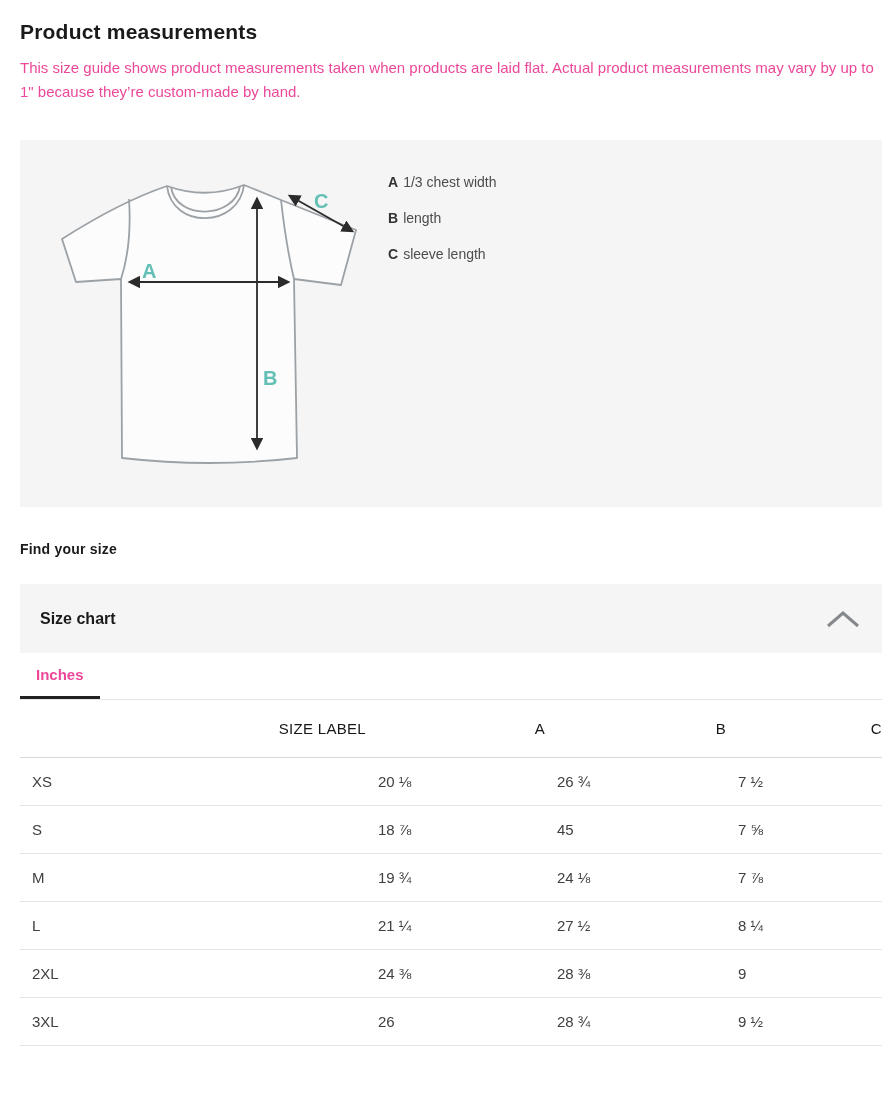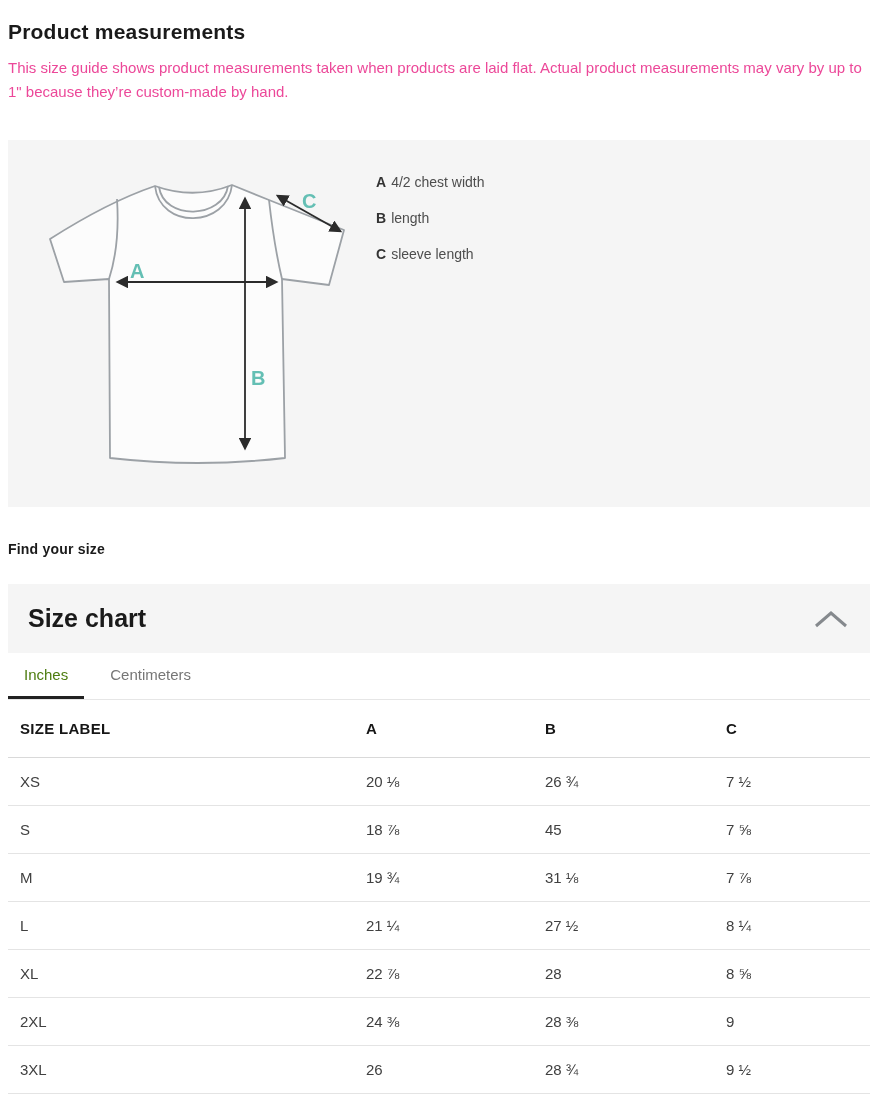--- a/index.html
+++ b/index.html
@@ -6,21 +6,21 @@
   html, body { background: #fff; }
   body {
     width: 894px;
     height: 1116px;
     overflow: hidden;
     font-family: "Liberation Sans", "DejaVu Sans", sans-serif;
     color: #222;
   }
   .page {
     width: 894px;
-    padding: 0 8px;
+    padding: 0 20px;
   }
   .page-title {
     margin-top: 20px;
     font-size: 21px;
     font-weight: 700;
     color: #1a1a1a;
     letter-spacing: 0.2px;
   }
   .page-desc {
     margin-top: 12px;
@@ -69,21 +69,21 @@
     width: 862px;
     height: 69px;
     background: #f5f5f5;
     display: flex;
     align-items: center;
     justify-content: space-between;
     padding: 0 22px 0 20px;
     cursor: pointer;
   }
   .size-chart-title {
-    font-size: 25px;
+    font-size: 16px;
     font-weight: 700;
     color: #1a1a1a;
   }
   
   .tabs {
     width: 862px;
     height: 47px;
     display: flex;
     border-bottom: 1px solid #e6e6e6;
   }
@@ -93,22 +93,22 @@
     display: flex;
     align-items: center;
     font-size: 15px;
     color: #767676;
     cursor: pointer;
     border-bottom: 3px solid transparent;
     margin-bottom: -1px;
   }
   .tab + .tab { margin-left: 10px; }
   .tab.active {
-    color: #4d7c0f;
-    font-weight: 400;
+    color: #ec4899;
+    font-weight: 700;
     border-bottom-color: #222;
   }
   
   .size-table { width: 862px; }
   .t-row {
     display: grid;
     grid-template-columns: 346px 179px 181px 156px;
     align-items: center;
     height: 48px;
     border-bottom: 1px solid #e4e4e4;
@@ -116,23 +116,24 @@
   .t-row.t-head {
     height: 58px;
     border-bottom: 1px solid #d9d9d9;
   }
   .t-cell {
     padding-left: 12px;
     font-size: 15px;
     color: #404040;
   }
   .t-head .t-cell {
-    font-weight: 700;
+    font-weight: 400;
     color: #161616;
     letter-spacing: 0.3px;
+    text-align: right;
   }
 </style>
 </head>
 <body>
 
 <div class="page">
 
   <h2 class="page-title">Product measurements</h2>
 
   <p class="page-desc">This size guide shows product measurements taken when products are laid flat. Actual product measurements may vary by up to 1" because they’re custom-made by hand.</p>
@@ -173,21 +174,21 @@
       <g fill="#64bfb4" font-family="Liberation Sans, DejaVu Sans, sans-serif" font-size="20" font-weight="700">
         <text x="122" y="138">A</text>
         <text x="243" y="245">B</text>
         <text x="294" y="68">C</text>
       </g>
     </svg>
 
     <div class="legend">
       <div class="legend-row">
         <span class="legend-key">A</span>
-        <span>4/2 chest width</span>
+        <span>1/3 chest width</span>
       </div>
       <div class="legend-row">
         <span class="legend-key">B</span>
         <span>length</span>
       </div>
       <div class="legend-row">
         <span class="legend-key">C</span>
         <span>sleeve length</span>
       </div>
     </div>
@@ -197,21 +198,20 @@
 
   <div class="size-chart-header">
     <span class="size-chart-title">Size chart</span>
     <svg width="34" height="18" viewBox="0 0 34 18">
       <polyline points="2,16 17,3 32,16" fill="none" stroke="#85898d" stroke-width="3"></polyline>
     </svg>
   </div>
 
   <div class="tabs">
     <div class="tab active">Inches</div>
-    <div class="tab">Centimeters</div>
   </div>
 
   <div class="size-table">
     <div class="t-row t-head">
       <div class="t-cell">SIZE LABEL</div>
       <div class="t-cell">A</div>
       <div class="t-cell">B</div>
       <div class="t-cell">C</div>
     </div>
 
@@ -223,36 +223,30 @@
     </div>
     <div class="t-row">
       <div class="t-cell">S</div>
       <div class="t-cell">18 ⅞</div>
       <div class="t-cell">45</div>
       <div class="t-cell">7 ⅝</div>
     </div>
     <div class="t-row">
       <div class="t-cell">M</div>
       <div class="t-cell">19 ¾</div>
-      <div class="t-cell">31 ⅛</div>
+      <div class="t-cell">24 ⅛</div>
       <div class="t-cell">7 ⅞</div>
     </div>
     <div class="t-row">
       <div class="t-cell">L</div>
       <div class="t-cell">21 ¼</div>
       <div class="t-cell">27 ½</div>
       <div class="t-cell">8 ¼</div>
     </div>
     <div class="t-row">
-      <div class="t-cell">XL</div>
-      <div class="t-cell">22 ⅞</div>
-      <div class="t-cell">28</div>
-      <div class="t-cell">8 ⅝</div>
-    </div>
-    <div class="t-row">
       <div class="t-cell">2XL</div>
       <div class="t-cell">24 ⅜</div>
       <div class="t-cell">28 ⅜</div>
       <div class="t-cell">9</div>
     </div>
     <div class="t-row">
       <div class="t-cell">3XL</div>
       <div class="t-cell">26</div>
       <div class="t-cell">28 ¾</div>
       <div class="t-cell">9 ½</div>

